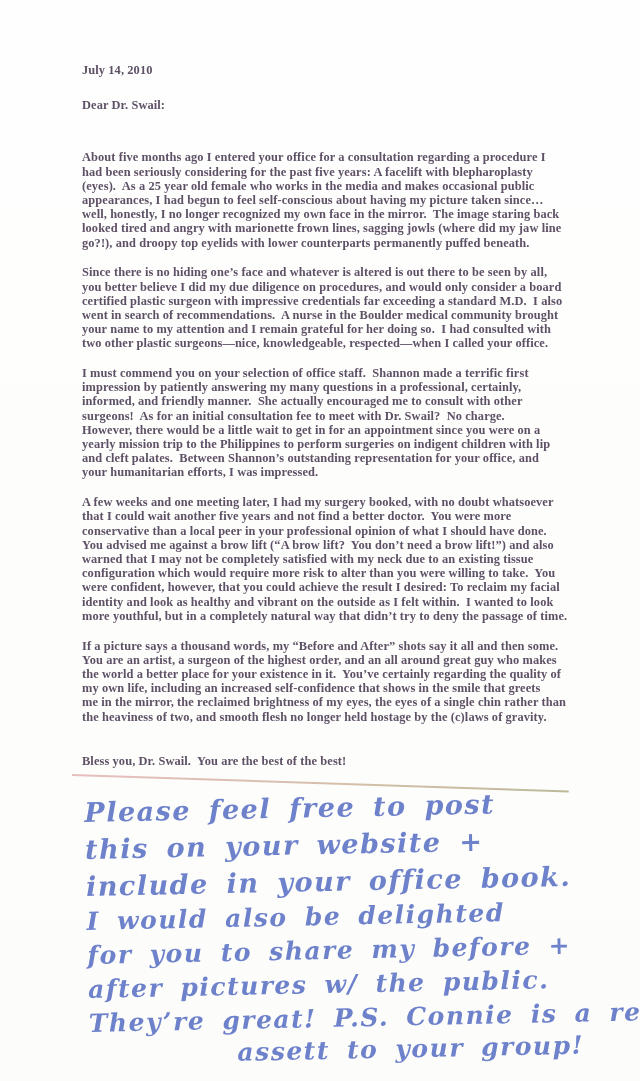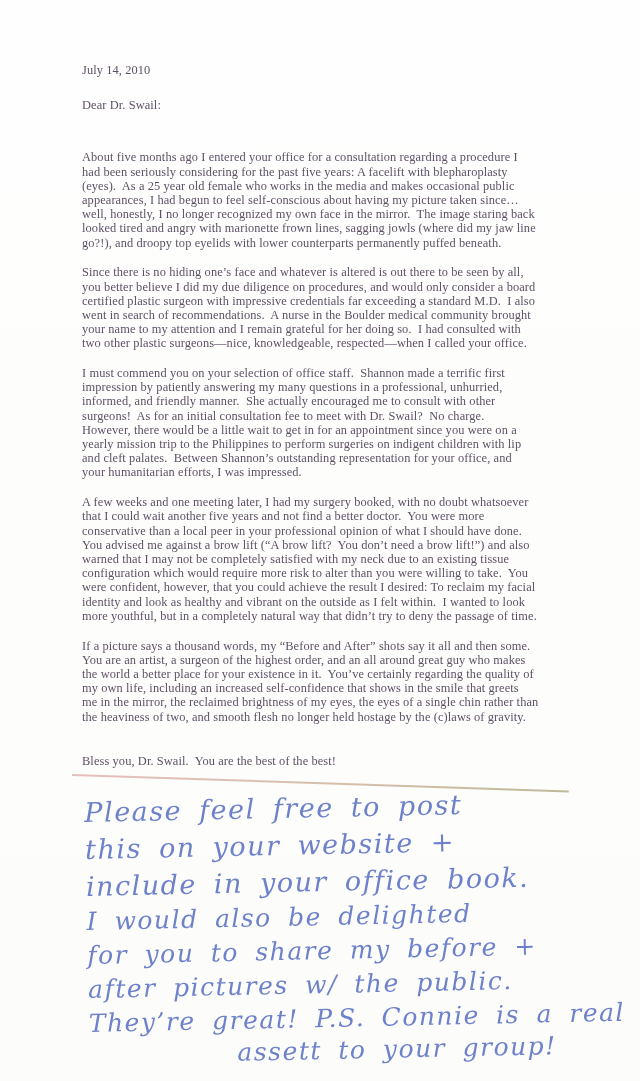--- a/index.html
+++ b/index.html
@@ -11,20 +11,21 @@
     height: 1081px;
     background: #fdfdfc;
     position: relative;
     overflow: hidden;
     font-family: "Liberation Serif", serif;
   }
   .scan-page {
     position: absolute;
     inset: 0;
     background: linear-gradient(180deg, #fefefe 0%, #fdfdfb 70%, #fcfcfa 100%);
+    font-weight: bold;
   }
 
   
   .typed-letter {
     position: absolute;
     left: 82px;
     top: 63px;
     width: 505px;
     color: #5e5166;
     font-size: 12.4px;
@@ -115,21 +116,21 @@
         <div class="line">Since there is no hiding one’s face and whatever is altered is out there to be seen by all,</div>
         <div class="line">you better believe I did my due diligence on procedures, and would only consider a board</div>
         <div class="line">certified plastic surgeon with impressive credentials far exceeding a standard M.D.  I also</div>
         <div class="line">went in search of recommendations.  A nurse in the Boulder medical community brought</div>
         <div class="line">your name to my attention and I remain grateful for her doing so.  I had consulted with</div>
         <div class="line">two other plastic surgeons—nice, knowledgeable, respected—when I called your office.</div>
       </div>
 
     <div class="paragraph">
         <div class="line">I must commend you on your selection of office staff.  Shannon made a terrific first</div>
-        <div class="line">impression by patiently answering my many questions in a professional, unhurried,</div>
+        <div class="line">impression by patiently answering my many questions in a professional, certainly,</div>
         <div class="line">informed, and friendly manner.  She actually encouraged me to consult with other</div>
         <div class="line">surgeons!  As for an initial consultation fee to meet with Dr. Swail?  No charge.</div>
         <div class="line">However, there would be a little wait to get in for an appointment since you were on a</div>
         <div class="line">yearly mission trip to the Philippines to perform surgeries on indigent children with lip</div>
         <div class="line">and cleft palates.  Between Shannon’s outstanding representation for your office, and</div>
         <div class="line">your humanitarian efforts, I was impressed.</div>
       </div>
 
     <div class="paragraph">
         <div class="line">A few weeks and one meeting later, I had my surgery booked, with no doubt whatsoever</div>

